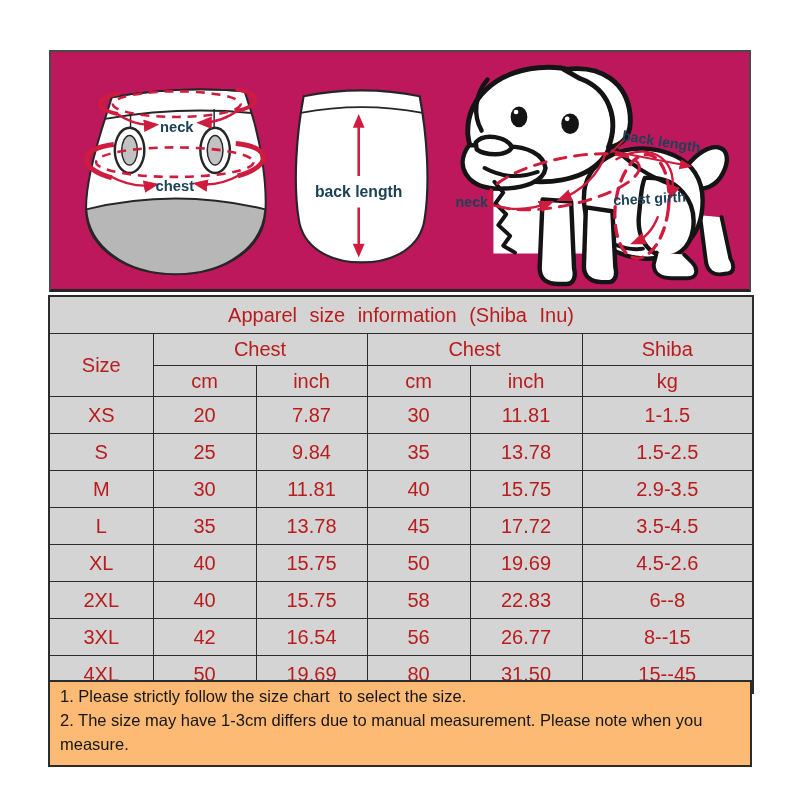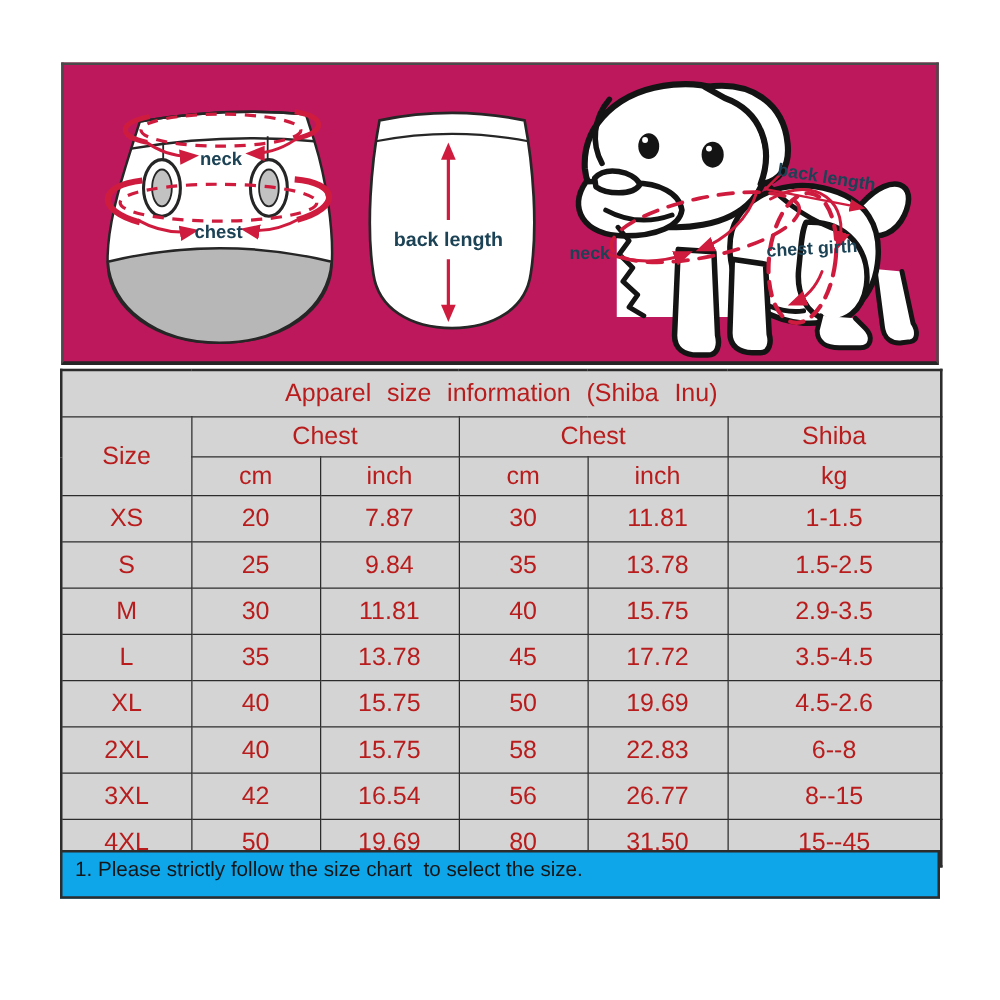--- a/index.html
+++ b/index.html
@@ -33,21 +33,21 @@
   }
   table.size-table{border:2px solid #2c2c2c;}
   .title-row td{height:36px;font-size:19px;font-weight:bold;word-spacing:7px;}
   .group-row th{height:31px;}
   .sub-row th{height:30px;}
   .body-row td{height:36px;}
 
   
   .notes-box{
     position:absolute;left:48px;top:680px;width:680px;
-    background:#0ea5e9;border:2px solid #2c2c2c;
+    background:#fdba74;border:2px solid #2c2c2c;
     padding:3px 10px 8px 10px;
     font-size:16.5px;line-height:1.45;color:#161616;
   }
   .notes-box p{margin:0;white-space:pre-wrap;}
 </style>
 </head>
 <body>
 
 <div class="page">
 
@@ -236,15 +236,16 @@
           <td>80</td>
           <td>31.50</td>
           <td>15--45</td>
         </tr>
       </tbody>
     </table>
   </div>
 
   <div class="notes-box">
     <p>1. Please strictly follow the size chart  to select the size.</p>
+    <p>2. The size may have 1-3cm differs due to manual measurement. Please note when you measure.</p>
   </div>
 
 </div>
 
 </body></html>

